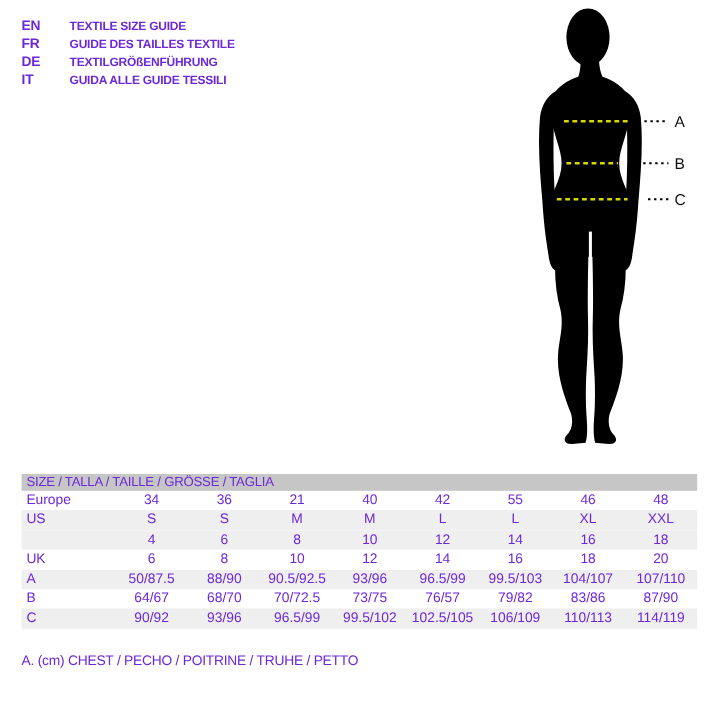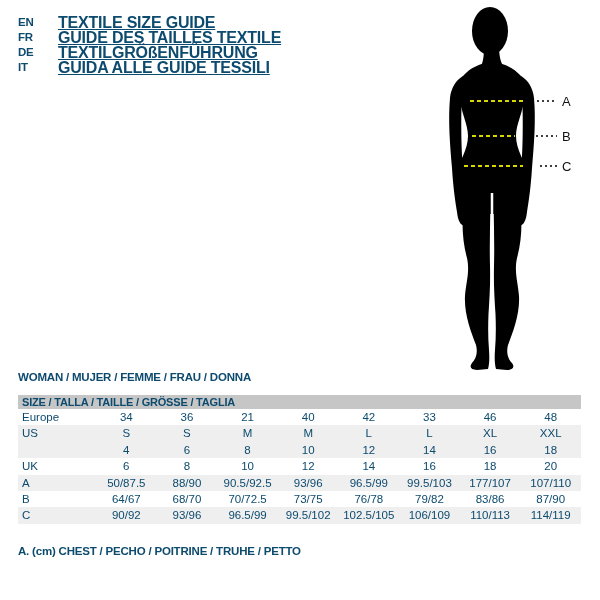--- a/index.html
+++ b/index.html
@@ -1,50 +1,50 @@
 <!DOCTYPE html>
 <html><head>
 <meta charset="utf-8">
 <style>
   html,body { margin:0; padding:0; background:#fff; }
   .screen {
     position:relative; width:600px; height:600px; background:#ffffff;
-    font-family:"Liberation Sans", sans-serif; color:#0c4a6e; overflow:hidden;
+    font-family:"Liberation Sans", sans-serif; color:#6d28d9; overflow:hidden;
   }
 
   
   .lang-block { position:absolute; left:18px; top:15px; }
   .lang-row { display:flex; line-height:15px; }
   .lang-code { width:40px; font-size:11.5px; font-weight:bold; letter-spacing:-0.2px; }
-  .lang-title { font-size:16px; font-weight:bold; letter-spacing:-0.2px; white-space:nowrap;text-decoration:underline; }
+  .lang-title { font-size:10px; font-weight:bold; letter-spacing:-0.2px; white-space:nowrap; }
 
   
   .figure-svg { position:absolute; left:430px; top:0; }
   .figure-svg text { font-family:"Liberation Sans", sans-serif; font-size:13px; fill:#111; }
 
   
   .section-title {
     position:absolute; left:18px; top:371px;
     font-size:11.5px; font-weight:bold; letter-spacing:-0.2px; white-space:nowrap;
   }
 
   
   .size-table { position:absolute; left:18px; top:395px; width:563px; }
   .table-header {
     height:14px; line-height:14px; padding-left:4px;
-    font-size:11px; font-weight:bold; letter-spacing:-0.2px;
+    font-size:11px; font-weight:normal; letter-spacing:-0.2px;
   }
   .trow { display:grid; grid-template-columns:78px repeat(8, 1fr); height:16.4px; }
   .cell { font-size:11.5px; line-height:16.4px; text-align:center; white-space:nowrap; }
   .cell.label { text-align:left; padding-left:4px; }
 
   
   .legend { position:absolute; left:18px; top:543px; }
   .legend-line {
-    font-size:11.5px; font-weight:bold; letter-spacing:-0.2px;
+    font-size:11.5px; font-weight:normal; letter-spacing:-0.2px;
     line-height:17.5px; white-space:nowrap;text-align:center;
   }
 </style>
 </head>
 <body>
 
 <div class="screen">
 
   <div class="lang-block">
       <div class="lang-row">
@@ -110,33 +110,32 @@
 
     <line x1="537" y1="101" x2="557" y2="101" stroke-width="1.6" stroke-dasharray="2 3" stroke="#000000"></line>
     <line x1="536" y1="136" x2="557" y2="136" stroke-width="1.6" stroke-dasharray="2 3" stroke="#000000"></line>
     <line x1="540" y1="166" x2="558" y2="166" stroke-width="1.6" stroke-dasharray="2 3" stroke="#000000"></line>
 
     <text x="562" y="106">A</text>
     <text x="562" y="141">B</text>
     <text x="562" y="171">C</text>
   </svg>
 
-  <div class="section-title">WOMAN / MUJER / FEMME / FRAU / DONNA</div>
 
   <div class="size-table">
     <div class="table-header" style="background: rgb(198, 198, 198);">SIZE / TALLA / TAILLE / GRÖSSE / TAGLIA</div>
     <div>
         <div class="trow">
           <div class="cell label">Europe</div>
           <div class="cell">34</div>
           <div class="cell">36</div>
           <div class="cell">21</div>
           <div class="cell">40</div>
           <div class="cell">42</div>
-          <div class="cell">33</div>
+          <div class="cell">55</div>
           <div class="cell">46</div>
           <div class="cell">48</div>
         </div>
         <div class="trow" style="background: rgb(239, 239, 239);">
           <div class="cell label">US</div>
           <div class="cell">S</div>
           <div class="cell">S</div>
           <div class="cell">M</div>
           <div class="cell">M</div>
           <div class="cell">L</div>
@@ -167,30 +166,30 @@
           <div class="cell">20</div>
         </div>
         <div class="trow" style="background: rgb(239, 239, 239);">
           <div class="cell label">A</div>
           <div class="cell">50/87.5</div>
           <div class="cell">88/90</div>
           <div class="cell">90.5/92.5</div>
           <div class="cell">93/96</div>
           <div class="cell">96.5/99</div>
           <div class="cell">99.5/103</div>
-          <div class="cell">177/107</div>
+          <div class="cell">104/107</div>
           <div class="cell">107/110</div>
         </div>
         <div class="trow">
           <div class="cell label">B</div>
           <div class="cell">64/67</div>
           <div class="cell">68/70</div>
           <div class="cell">70/72.5</div>
           <div class="cell">73/75</div>
-          <div class="cell">76/78</div>
+          <div class="cell">76/57</div>
           <div class="cell">79/82</div>
           <div class="cell">83/86</div>
           <div class="cell">87/90</div>
         </div>
         <div class="trow" style="background: rgb(239, 239, 239);">
           <div class="cell label">C</div>
           <div class="cell">90/92</div>
           <div class="cell">93/96</div>
           <div class="cell">96.5/99</div>
           <div class="cell">99.5/102</div>

